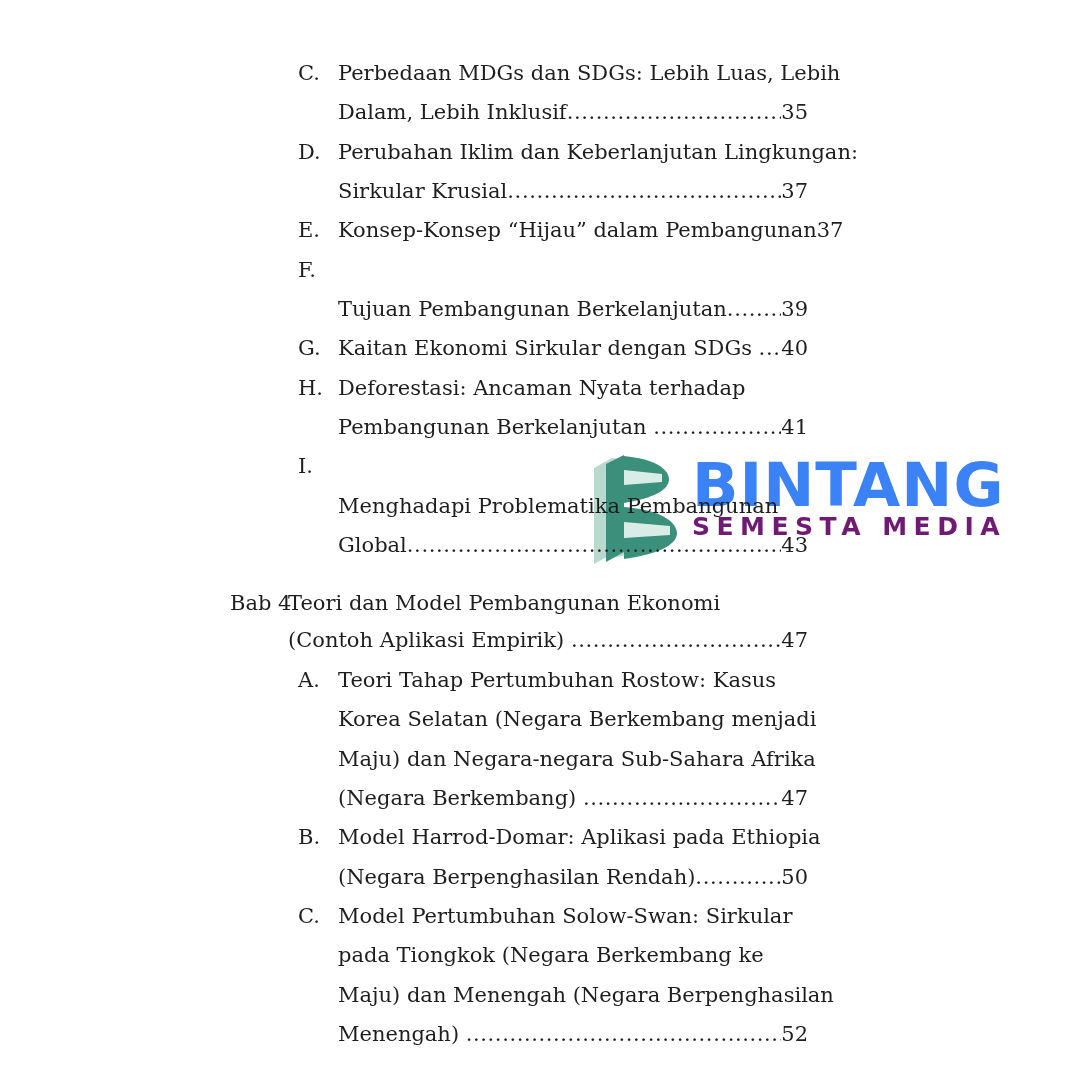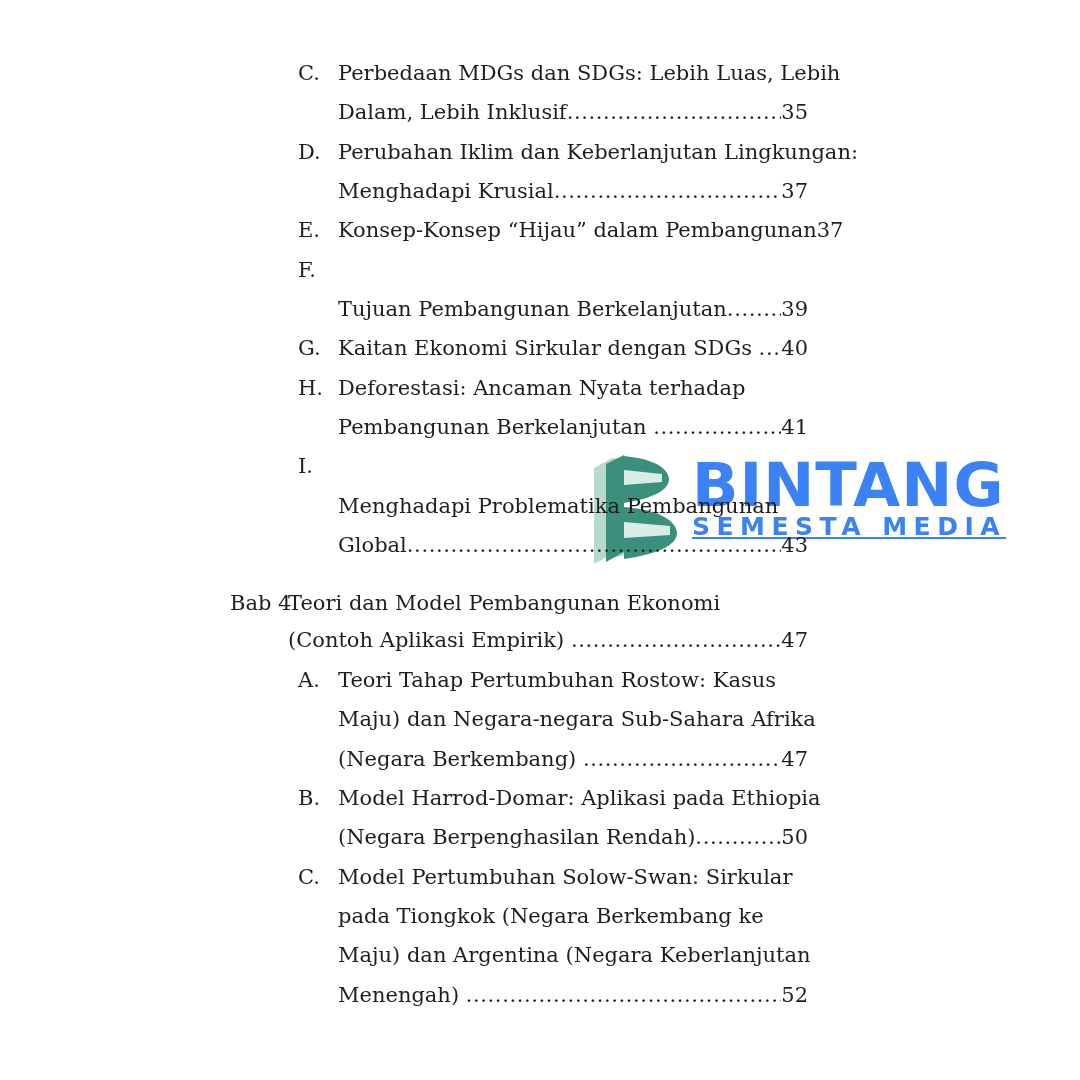--- a/index.html
+++ b/index.html
@@ -68,42 +68,43 @@
       <path d="M32,55 C68,58 84,69 85,81 C85,93 66,102 32,107 Z" fill="#3b907b"></path>
     </g>
 
     <g class="wm-stripe">
       <polygon points="32,18 70,22 70,30 32,33" fill="#d9ece5"></polygon>
       <polygon points="32,70 78,74 78,83 32,86" fill="#d9ece5"></polygon>
     </g>
   </svg>
   <div id="wm-textcol">
     <div id="wm-brand" style="color: #3b82f6;">BINTANG</div>
-    <div id="wm-sub" style="color: #3b82f6; text-decoration: underline;">SEMESTA MEDIA</div>
+    <div id="wm-sub" style="color: #701a75;">SEMESTA MEDIA</div>
   </div>
 </div>
 
 <div id="toc" style="color: rgb(30, 30, 30);">
     <div class="line item"><span class="label">C.</span><span class="text">Perbedaan MDGs dan SDGs: Lebih Luas, Lebih</span></div>
     <div class="line item-cont"><span class="text">Dalam, Lebih Inklusif</span><span class="leader"></span><span class="page">35</span></div>
     <div class="line item"><span class="label">D.</span><span class="text">Perubahan Iklim dan Keberlanjutan Lingkungan:</span></div>
-    <div class="line item-cont"><span class="text">Menghadapi Krusial</span><span class="leader"></span><span class="page">37</span></div>
+    <div class="line item-cont"><span class="text">Sirkular Krusial</span><span class="leader"></span><span class="page">37</span></div>
     <div class="line item"><span class="label">E.</span><span class="text">Konsep-Konsep “Hijau” dalam Pembangunan</span><span class="leader"></span><span class="page">37</span></div>
     <div class="line item"><span class="label">F.</span></div>
     <div class="line item-cont"><span class="text">Tujuan Pembangunan Berkelanjutan</span><span class="leader"></span><span class="page">39</span></div>
     <div class="line item"><span class="label">G.</span><span class="text">Kaitan Ekonomi Sirkular dengan SDGs </span><span class="leader"></span><span class="page">40</span></div>
     <div class="line item"><span class="label">H.</span><span class="text">Deforestasi: Ancaman Nyata terhadap</span></div>
     <div class="line item-cont"><span class="text">Pembangunan Berkelanjutan </span><span class="leader"></span><span class="page">41</span></div>
     <div class="line item"><span class="label">I.</span></div>
     <div class="line item-cont"><span class="text">Menghadapi Problematika Pembangunan</span></div>
     <div class="line item-cont"><span class="text">Global</span><span class="leader"></span><span class="page">43</span></div>
     <div class="line chapter"><span class="label">Bab 4</span><span class="text">Teori dan Model Pembangunan Ekonomi</span></div>
     <div class="line chapter-cont"><span class="text">(Contoh Aplikasi Empirik) </span><span class="leader"></span><span class="page">47</span></div>
     <div class="line item"><span class="label">A.</span><span class="text">Teori Tahap Pertumbuhan Rostow: Kasus</span></div>
+    <div class="line item-cont"><span class="text">Korea Selatan (Negara Berkembang menjadi</span></div>
     <div class="line item-cont"><span class="text">Maju) dan Negara-negara Sub-Sahara Afrika</span></div>
     <div class="line item-cont"><span class="text">(Negara Berkembang) </span><span class="leader"></span><span class="page">47</span></div>
     <div class="line item"><span class="label">B.</span><span class="text">Model Harrod-Domar: Aplikasi pada Ethiopia</span></div>
     <div class="line item-cont"><span class="text">(Negara Berpenghasilan Rendah)</span><span class="leader"></span><span class="page">50</span></div>
     <div class="line item"><span class="label">C.</span><span class="text">Model Pertumbuhan Solow-Swan: Sirkular</span></div>
     <div class="line item-cont"><span class="text">pada Tiongkok (Negara Berkembang ke</span></div>
-    <div class="line item-cont"><span class="text">Maju) dan Argentina (Negara Keberlanjutan</span></div>
+    <div class="line item-cont"><span class="text">Maju) dan Menengah (Negara Berpenghasilan</span></div>
     <div class="line item-cont"><span class="text">Menengah) </span><span class="leader"></span><span class="page">52</span></div>
   </div>
 
 </body></html>

